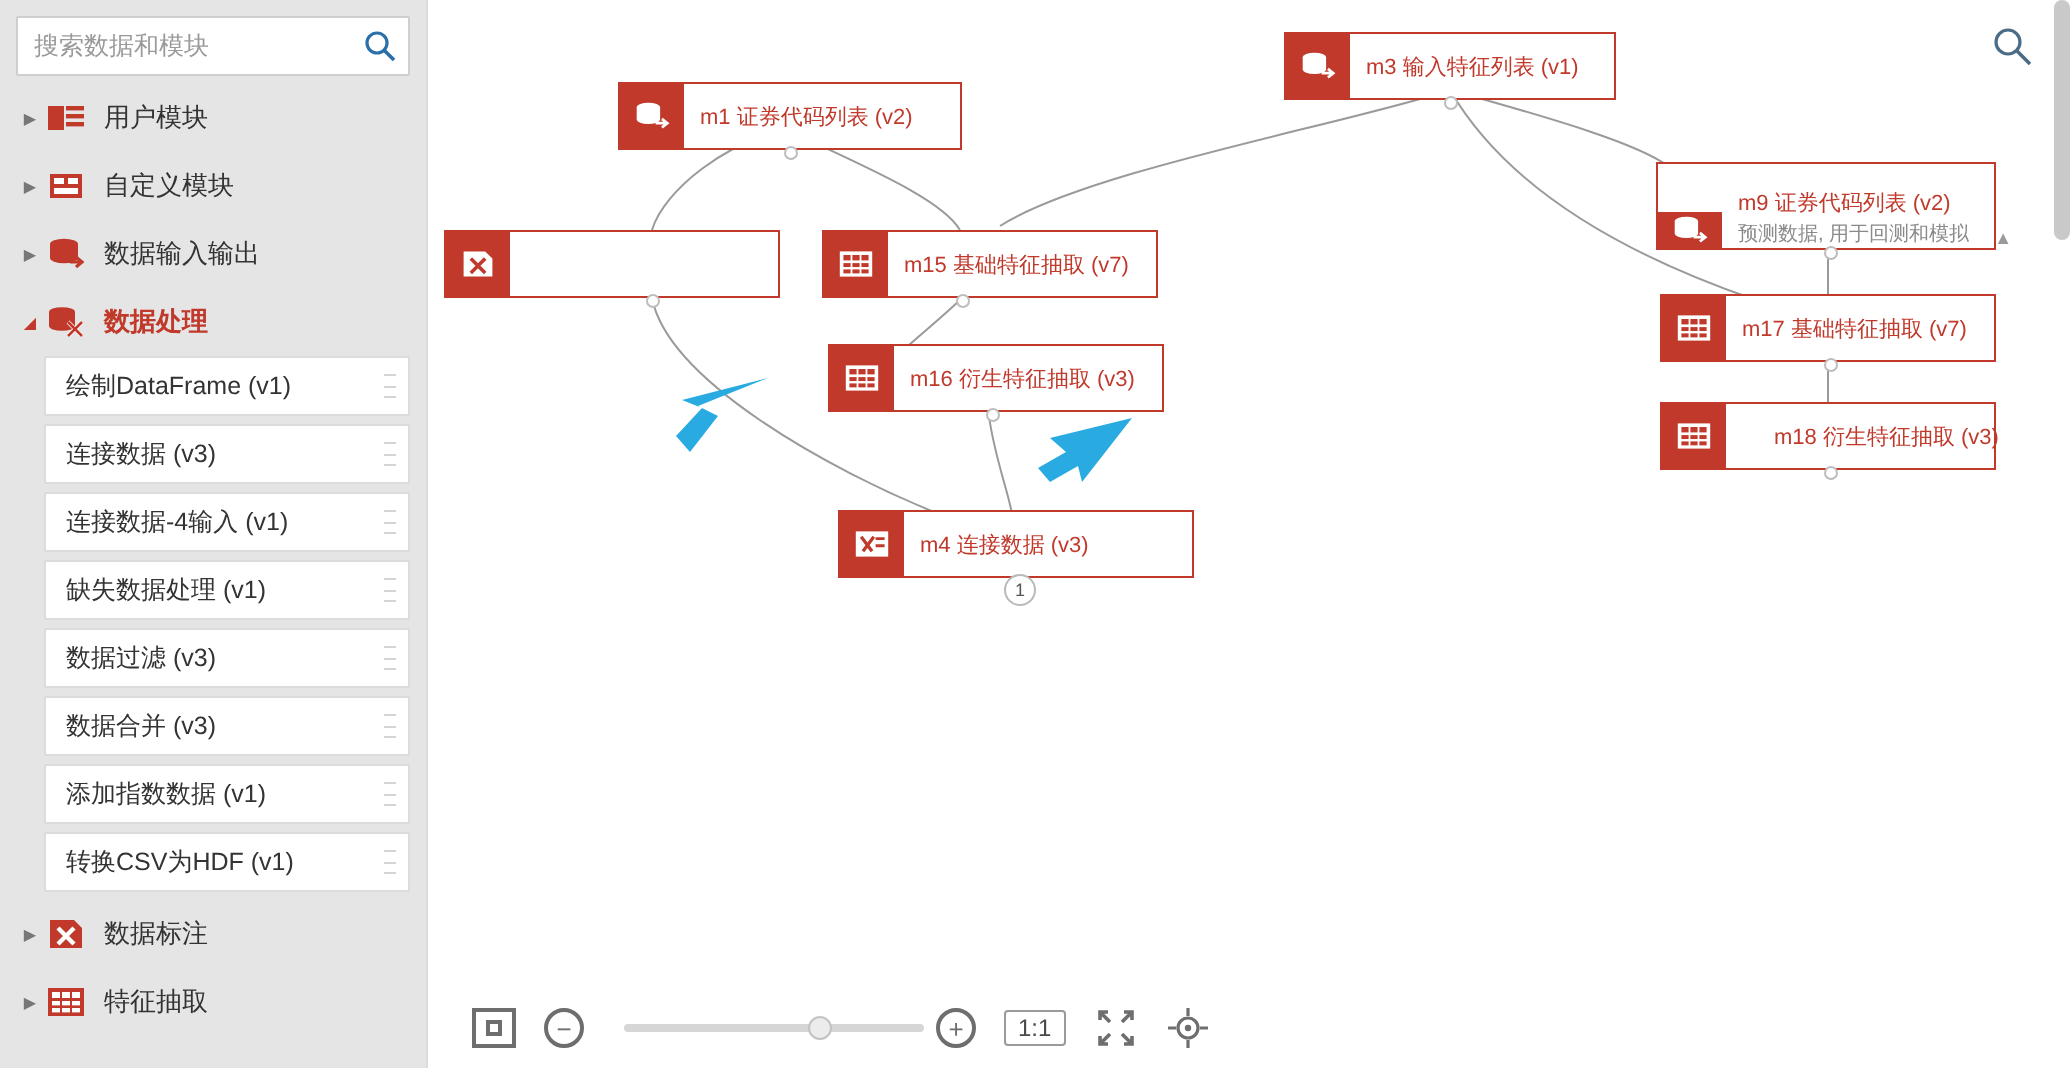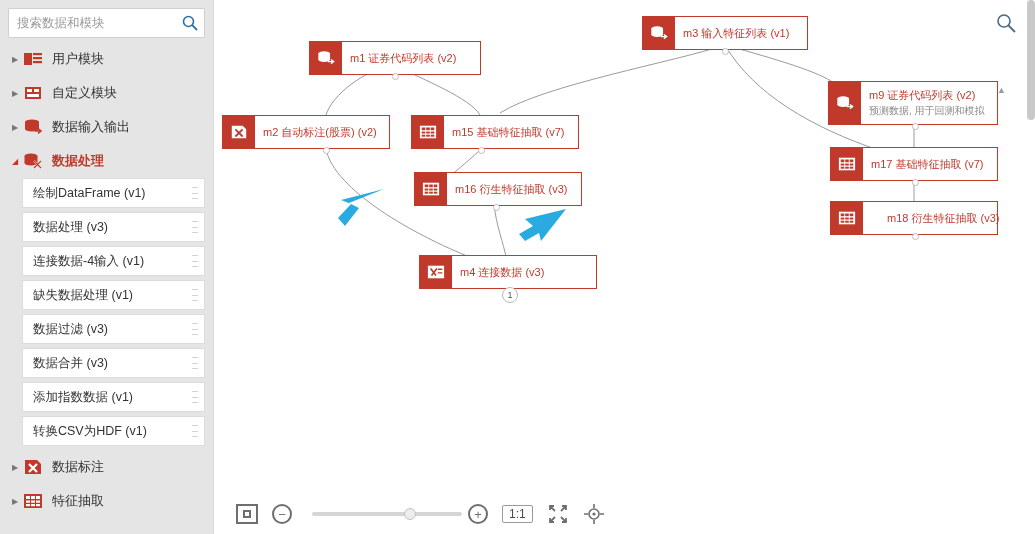--- a/index.html
+++ b/index.html
@@ -30,21 +30,21 @@
   #canvas{position:absolute;left:214px;top:0;width:821px;height:534px;background:#fff;overflow:hidden;}
   #canvas-svg{position:absolute;left:0;top:0;}
   .mag-canvas{position:absolute;right:18px;top:12px;width:22px;height:22px;}
 
   
   .gnode{position:absolute;display:flex;align-items:stretch;background:#fff;border:1px solid #c0392b;box-sizing:border-box;height:34px;}
   .gnode .ic{width:32px;flex:0 0 32px;background:#c0392b;display:flex;align-items:center;justify-content:center;}
   .gnode .body{flex:1;display:flex;flex-direction:column;justify-content:center;padding:0 8px;}
   .gnode .ttl{font-size:11px;color:#c0392b;white-space:nowrap;}
   .gnode .sub{font-size:10px;color:#8a8a8a;white-space:nowrap;margin-top:1px;}
-  .gnode.tall{height:44px;}
+  .gnode.tall{height:44px;align-items:flex-end;}
   .gnode .collapse{width:18px;flex:0 0 18px;display:flex;align-items:flex-start;justify-content:center;padding-top:3px;color:#9a9a9a;font-size:9px;}
   .port{position:absolute;width:7px;height:7px;border-radius:50%;background:#fff;border:1px solid #bdbdbd;box-sizing:border-box;}
   .badge{position:absolute;width:16px;height:16px;border-radius:50%;background:#fff;border:1px solid #b9b9b9;box-sizing:border-box;font-size:9px;color:#555;display:flex;align-items:center;justify-content:center;}
 
   .arrow-cursor{position:absolute;}
 
   
   #toolbar{position:absolute;left:214px;bottom:0;width:821px;height:40px;background:#fff;display:flex;align-items:center;padding-left:22px;box-sizing:border-box;}
   .tb-item{display:flex;align-items:center;justify-content:center;margin-right:14px;cursor:pointer;color:#6e6e6e;}
   .zoom-slider{position:relative;width:150px;height:16px;display:flex;align-items:center;margin:0 6px;}
@@ -131,21 +131,21 @@
       <div class="leaf-list">
         <div class="leaf">
             <span>绘制DataFrame (v1)</span>
             <span class="grip">
               <i></i>
               <i></i>
               <i></i>
             </span>
           </div>
         <div class="leaf">
-            <span>数据处理 (v3)</span>
+            <span>连接数据 (v3)</span>
             <span class="grip">
               <i></i>
               <i></i>
               <i></i>
             </span>
           </div>
         <div class="leaf">
             <span>连接数据-4输入 (v1)</span>
             <span class="grip">
               <i></i>
@@ -311,23 +311,20 @@
       <div class="port" style="left:83px;top:41px;"></div>
     </div>
 
     <div class="gnode" style="left:8px;top:115px;width:168px;">
       <div class="ic">
         <svg width="18" height="18" viewBox="0 0 20 20">
             <path d="M2 3 h12 l4 4 v10 H2 Z" fill="#fff"></path>
             <path d="M6 7 l8 8 M14 7 l-8 8" stroke="#c0392b" stroke-width="2"></path>
           </svg>
       </div>
-      <div class="body">
-        <div class="ttl">m2 自动标注(股票) (v2)</div>
-      </div>
       <div class="port" style="left:100px;top:31px;"></div>
     </div>
 
     <div class="gnode" style="left:197px;top:115px;width:168px;">
       <div class="ic">
         <svg width="18" height="18" viewBox="0 0 20 20">
             <rect x="1" y="3" width="18" height="14" fill="#fff"></rect>
             <g fill="#c0392b">
               <rect x="3" y="5" width="4" height="3"></rect>
               <rect x="8" y="5" width="4" height="3"></rect>

